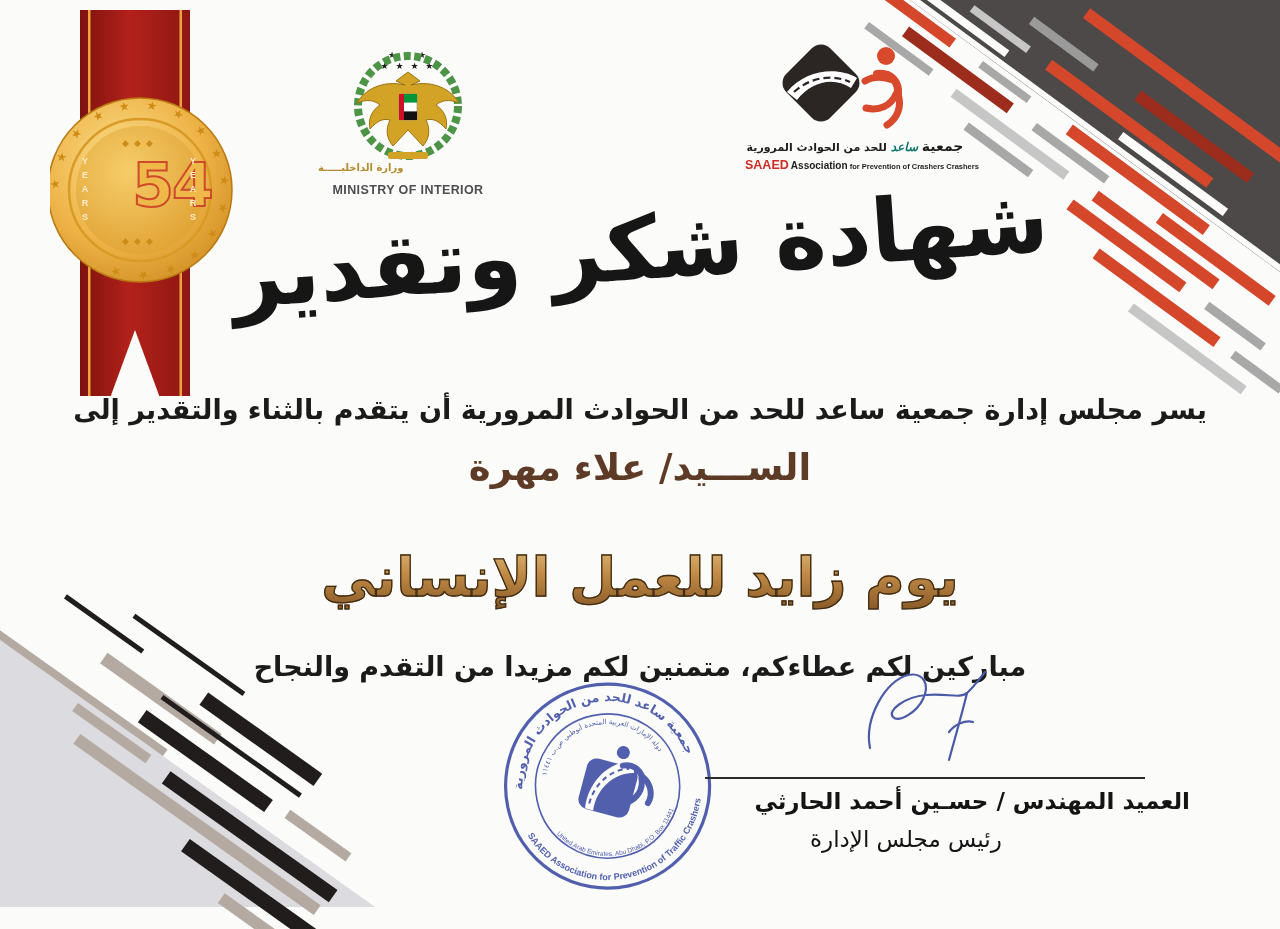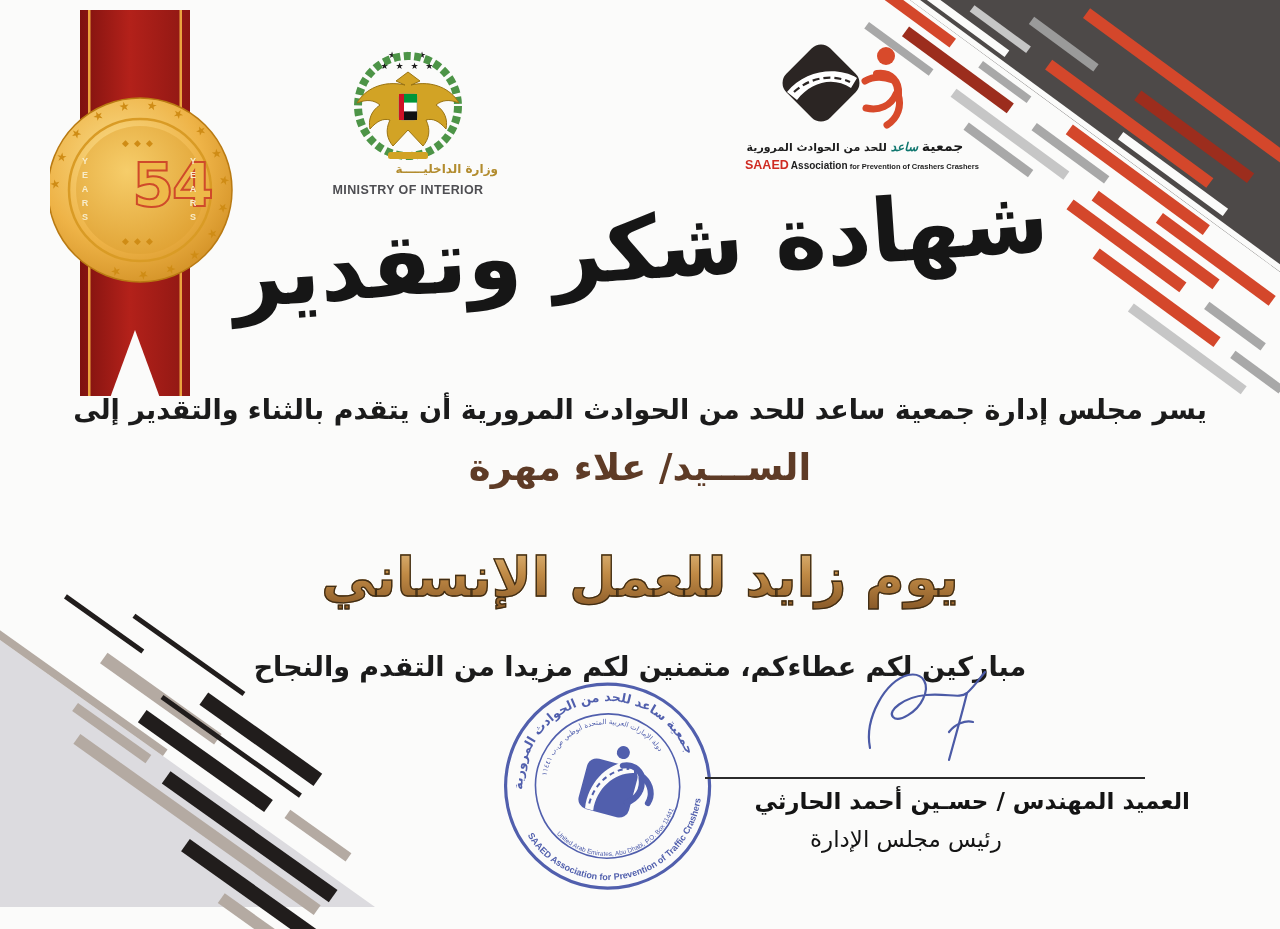--- a/index.html
+++ b/index.html
@@ -20,22 +20,22 @@
   .medal-years{
     position:absolute;top:156px;writing-mode:vertical-rl;text-orientation:upright;
     font-size:9px;font-weight:bold;color:#f8ecc9;letter-spacing:4px;
     font-family:"Liberation Sans",sans-serif;
   }
   .medal-years.left{left:80px;}
   .medal-years.right{left:188px;}
   
   .moi-svg{position:absolute;left:332px;top:42px;}
   .moi-ar{
-    position:absolute;left:318px;top:162px;width:180px;text-align:right;
-    direction:rtl;font-size:12px;font-weight:bold;color:#b28c2e;white-space:nowrap;
+    position:absolute;left:318px;top:162px;width:180px;text-align:left;
+    direction:rtl;font-size:10px;font-weight:bold;color:#b28c2e;white-space:nowrap;
   }
   .moi-en{
     position:absolute;left:318px;top:183px;width:180px;text-align:center;
     font-family:"Liberation Sans",sans-serif;font-size:12.5px;font-weight:bold;
     color:#4e4e52;letter-spacing:.4px;white-space:nowrap;
   }
   
   .saaed-svg{position:absolute;left:765px;top:40px;}
   .saaed-ar{
     position:absolute;left:745px;top:138px;width:220px;text-align:center;direction:rtl;

